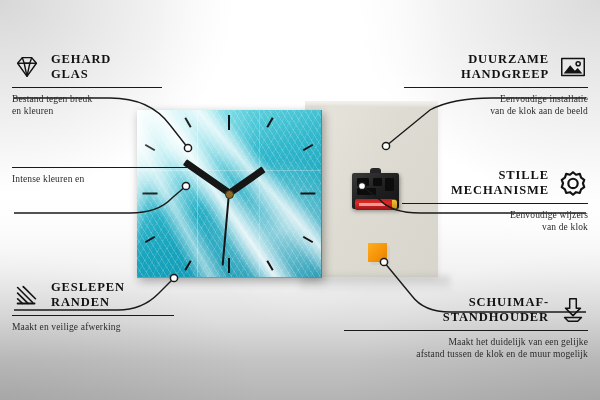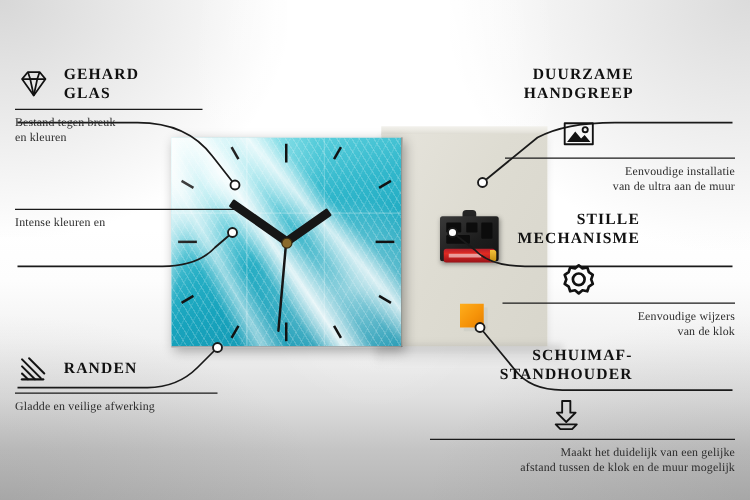--- a/index.html
+++ b/index.html
@@ -134,21 +134,21 @@
   
   .leaders{position:absolute;left:0;top:0;width:600px;height:400px;pointer-events:none;}
 
   
   .feature{position:absolute;width:250px;}
   .f-left{left:12px;text-align:left;}
   .f-right{right:12px;text-align:right;}
 
   .f-head{display:flex;align-items:center;gap:9px;}
   .f-left .f-head{justify-content:flex-start;}
-  .f-right .f-head{justify-content:flex-end;flex-direction:column;}
+  .f-right .f-head{justify-content:flex-end;flex-direction:row;}
 
   .f-title{
     font-family:"Liberation Serif", serif;
     font-weight:bold;font-size:12.5px;letter-spacing:.9px;
     color:#111;line-height:1.22;text-transform:uppercase;
   }
   .f-rule{height:1px;background:#1a1a1a;margin:4px 0 5px 0;}
   .f-desc{
     font-family:"Liberation Serif", serif;
     font-size:9.5px;color:#2b2b2b;line-height:1.35;letter-spacing:.15px;
@@ -283,47 +283,48 @@
       <svg class="f-icon" viewBox="0 0 32 32">
         <g stroke="#121212" stroke-width="1.7" stroke-linecap="round">
           <path d="M6,8 L22,24"></path>
             <path d="M6,14 L17,25"></path>
           <path d="M6,20 L11,25"></path>
             <path d="M12,7 L25,20"></path>
           <path d="M6,25 L24,25" stroke-width="2"></path>
         </g>
       </svg>
       <div class="f-title">
+        <div>GESLEPEN</div>
         <div>RANDEN</div>
       </div>
     </div>
     <div class="f-rule" style="width:162px;"></div>
     <div class="f-desc">
-      <div>Gladde en veilige afwerking</div>
+      <div>Maakt en veilige afwerking</div>
     </div>
   </div>
 
   <div class="feature f-right" style="top:52px;">
     <div class="f-head">
       <div class="f-title" style="flex:1;">
         <div>DUURZAME</div>
         <div>HANDGREEP</div>
       </div>
       <svg class="f-icon" viewBox="0 0 32 32">
         <g fill="none" stroke="#121212" stroke-width="1.6" stroke-linejoin="round">
           <rect x="4" y="7" width="24" height="18"></rect>
           <path d="M6,23 L13,14 L18,20 L21,17 L26,23 Z" fill="#121212" stroke="none"></path>
           <circle cx="21.5" cy="12.5" r="2.2"></circle>
         </g>
       </svg>
     </div>
     <div class="f-rule" style="width:184px;margin-left:auto;"></div>
     <div class="f-desc">
       <div>Eenvoudige installatie</div>
-      <div>van de ultra aan de muur</div>
+      <div>van de klok aan de beeld</div>
     </div>
   </div>
 
   <div class="feature f-right" style="top:168px;">
     <div class="f-head">
       <div class="f-title" style="flex:1;">
         <div>STILLE</div>
         <div>MECHANISME</div>
       </div>
       <svg class="f-icon" viewBox="0 0 32 32">
@@ -333,21 +334,21 @@
         </g>
       </svg>
     </div>
     <div class="f-rule" style="width:186px;margin-left:auto;"></div>
     <div class="f-desc">
       <div>Eenvoudige wijzers</div>
       <div>van de klok</div>
     </div>
   </div>
 
-  <div class="feature f-right" style="top:277px;width:270px;">
+  <div class="feature f-right" style="top:295px;width:270px;">
     <div class="f-head">
       <div class="f-title" style="flex:1;">
         <div>SCHUIMAF-</div>
         <div>STANDHOUDER</div>
       </div>
       <svg class="f-icon" viewBox="0 0 32 32">
         <g fill="none" stroke="#121212" stroke-width="1.6" stroke-linejoin="round">
           <path d="M12.5,4 L19.5,4 L19.5,14 L24,14 L16,22 L8,14 L12.5,14 Z"></path>
           <path d="M7,24 L25,24 L21,28 L11,28 Z"></path>
         </g>

